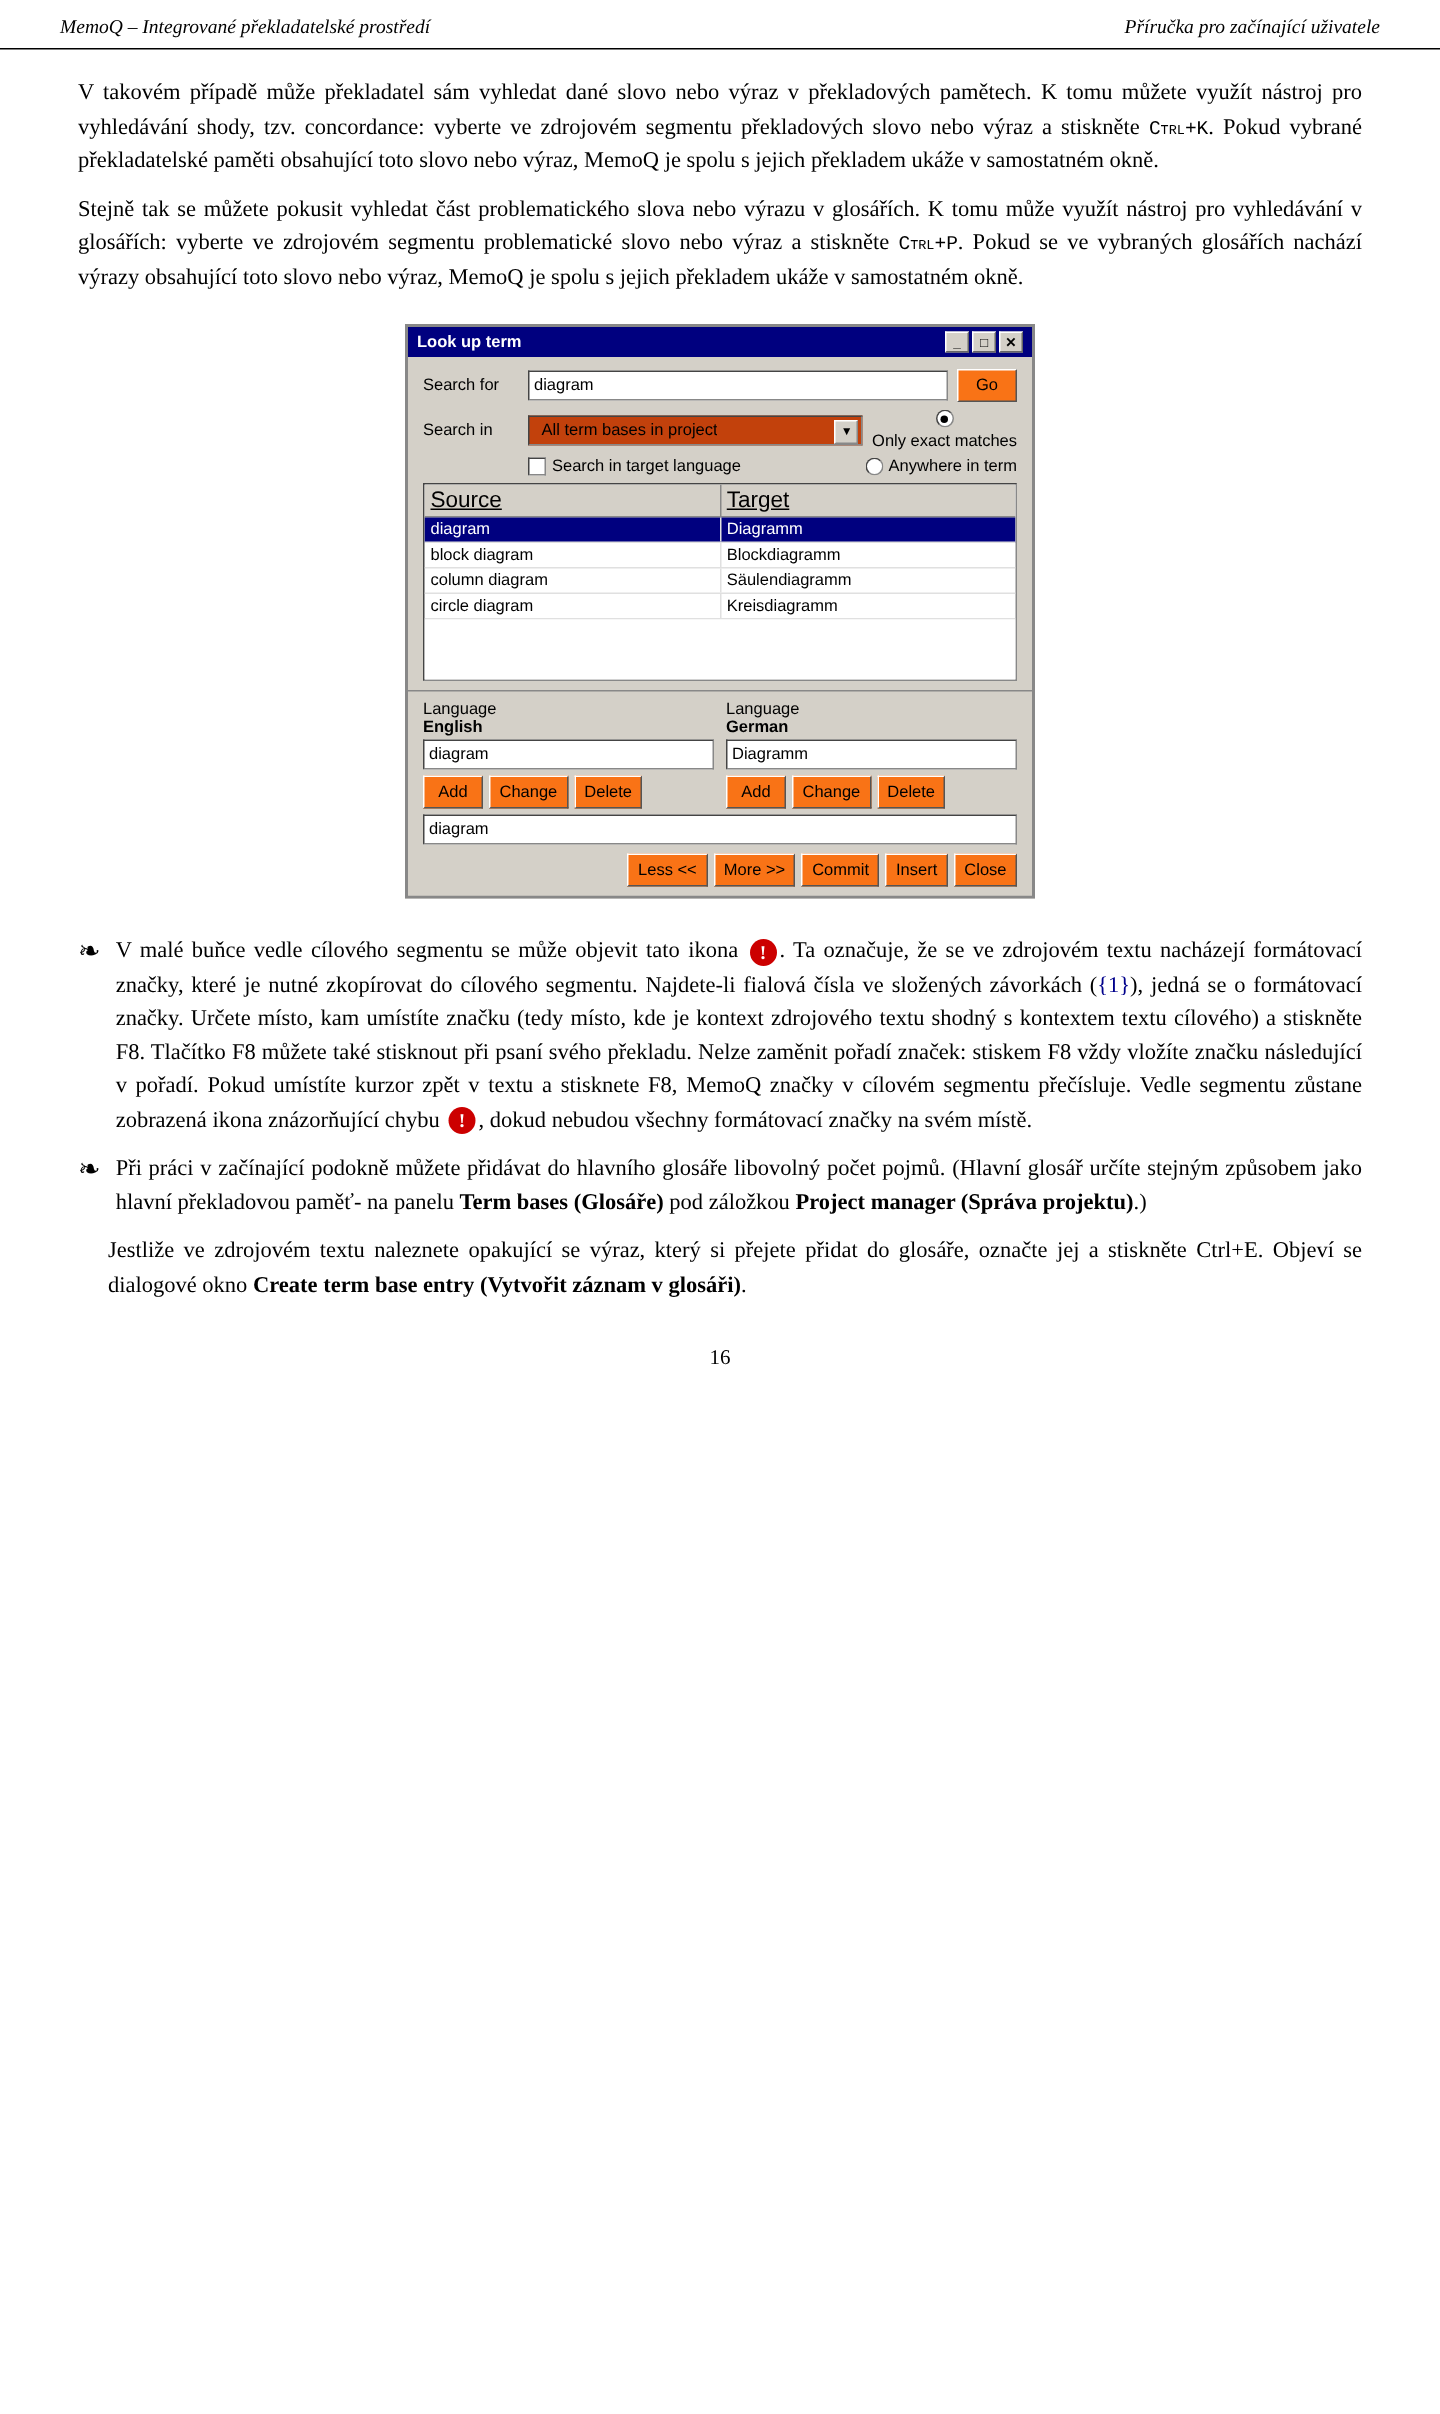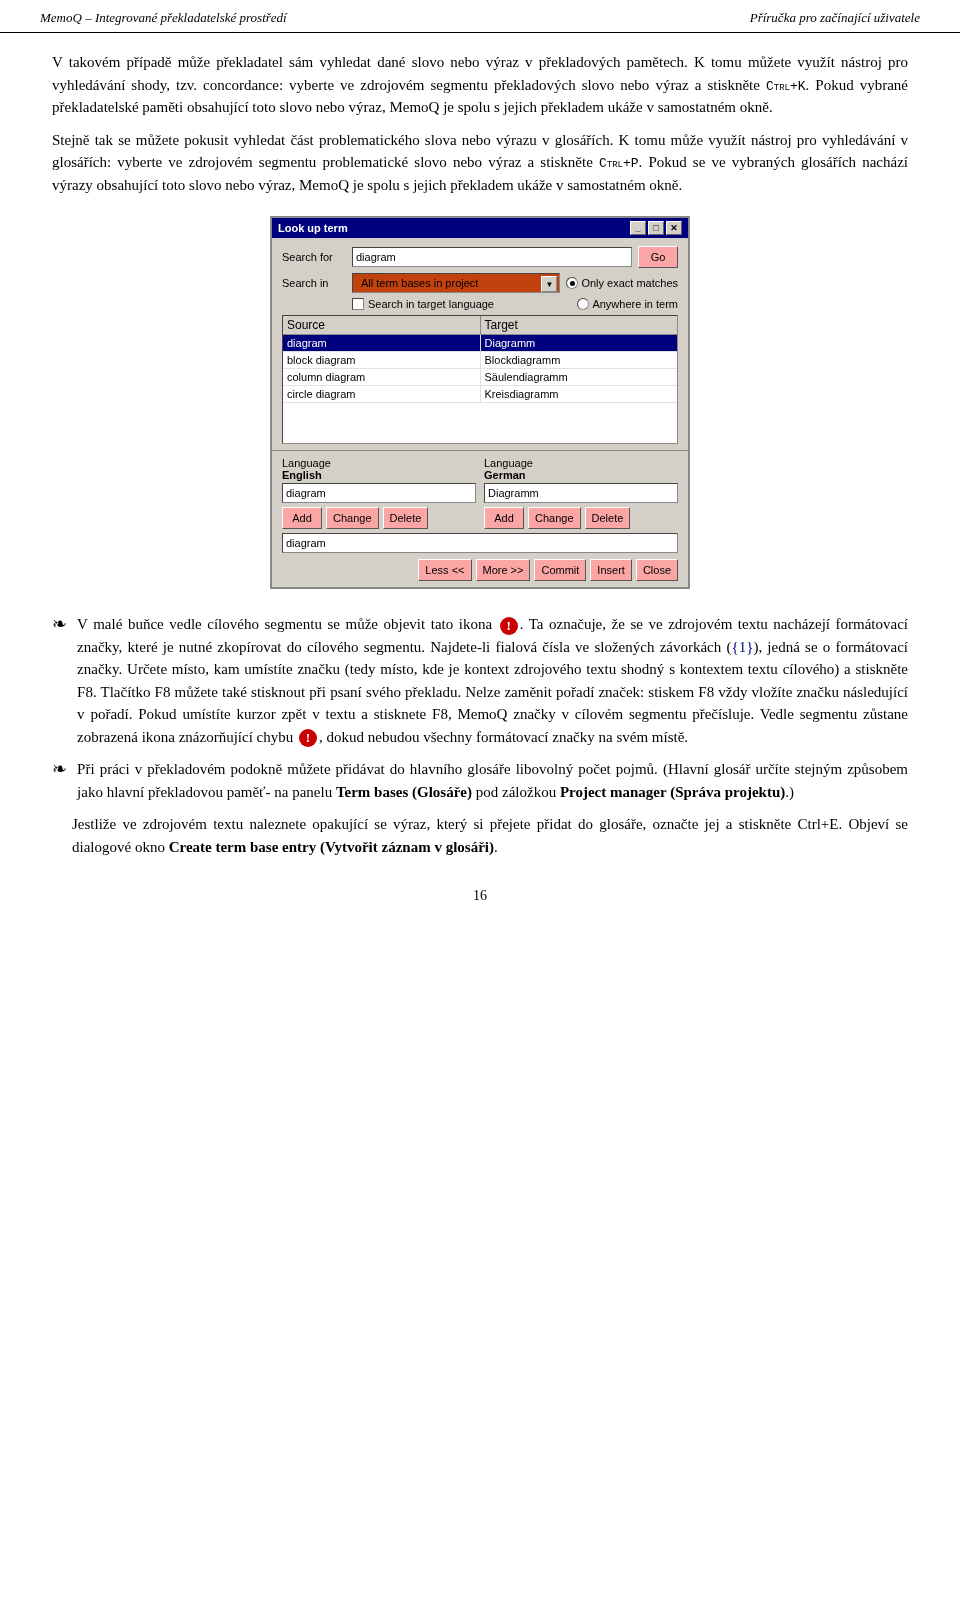--- a/index.html
+++ b/index.html
@@ -210,21 +210,21 @@
       width: 5px;
       height: 5px;
       border-radius: 50%;
       background: #000;
     }
 
     
     .dialog-btn {
       height: 22px;
       min-width: 40px;
-      background: #fca5a5;
+      background: #f97316;
       border: 1px solid #fff;
       border-right-color: #555;
       border-bottom-color: #555;
       font-size: 11px;
       font-family: Arial, Helvetica, sans-serif;
       padding: 0 6px;
       cursor: pointer;
       display: flex;
       align-items: center;
       justify-content: center;
@@ -246,23 +246,24 @@
       overflow: hidden;
     }
     .dialog-table-header {
       display: flex;
       background: #d4d0c8;
       border-bottom: 1px solid #888;
     }
     .dialog-table-header-cell {
       flex: 1;
       padding: 2px 4px;
-      font-size: 12px;
+      font-size: 15px;
       font-weight: normal;
       border-right: 1px solid #888;
+      text-decoration: underline;
     }
     .dialog-table-header-cell:last-child {
       border-right: none;
     }
     .dialog-table-row {
       display: flex;
       border-bottom: 1px solid #e0e0e0;
     }
     .dialog-table-row.selected {
       background: #00007f;
@@ -410,21 +411,21 @@
             <span>Go</span>
           </div>
         </div>
 
         <div class="dialog-row">
           <div class="dialog-label">Search in</div>
           <div class="dialog-select" style="flex:1;position:relative;height:20px;">
             <span class="dialog-select-text">All term bases in project</span>
             <div class="dialog-select-arrow">▼</div>
           </div>
-          <div style="margin-left:6px;display:flex;align-items:center;gap:3px;">
+          <div style="margin-left:6px;display:flex;align-items:center;gap:3px;flex-direction:column;">
             <div class="dialog-radio">
                 <div class="dialog-radio-dot"></div>
               </div>
             <span>Only exact matches</span>
           </div>
         </div>
 
         <div style="display:flex;align-items:center;margin-bottom:5px;">
           <div style="width:70px;flex-shrink:0;"></div>
           <div class="dialog-checkbox-row" style="margin-bottom:0;">
@@ -533,21 +534,21 @@
   <ul class="bullet-list">
     <li>
       <span class="bullet-symbol">❧</span>
       <span class="bullet-text">
         <span>V malé buňce vedle cílového segmentu se může objevit tato ikona </span><span class="icon-warning">!</span><span>. Ta označuje, že se ve zdrojovém textu nacházejí formátovací značky, které je nutné zkopírovat do cílového segmentu. Najdete-li fialová čísla ve složených závorkách (</span><span class="color-link">{1}</span><span>), jedná se o formátovací značky. Určete místo, kam umístíte značku (tedy místo, kde je kontext zdrojového textu shodný s kontextem textu cílového) a stiskněte F8. Tlačítko F8 můžete také stisknout při psaní svého překladu. Nelze zaměnit pořadí značek: stiskem F8 vždy vložíte značku následující v pořadí. Pokud umístíte kurzor zpět v textu a stisknete F8, MemoQ značky v cílovém segmentu přečísluje. Vedle segmentu zůstane zobrazená ikona znázorňující chybu </span><span class="icon-warning">!</span><span>, dokud nebudou všechny formátovací značky na svém místě.</span>
       </span>
     </li>
     <li>
       <span class="bullet-symbol">❧</span>
       <span class="bullet-text">
-        <span>Při práci v překladovém podokně můžete přidávat do hlavního glosáře libovolný počet pojmů. (Hlavní glosář určíte stejným způsobem jako hlavní překladovou paměť- na panelu </span><span class="bold">Term bases (Glosáře)</span><span> pod záložkou </span><span class="bold">Project manager (Správa projektu)</span><span>.)</span>
+        <span>Při práci v začínající podokně můžete přidávat do hlavního glosáře libovolný počet pojmů. (Hlavní glosář určíte stejným způsobem jako hlavní překladovou paměť- na panelu </span><span class="bold">Term bases (Glosáře)</span><span> pod záložkou </span><span class="bold">Project manager (Správa projektu)</span><span>.)</span>
       </span>
     </li>
   </ul>
 
   <p class="indent">
     <span>Jestliže ve zdrojovém textu naleznete opakující se výraz, který si přejete přidat do glosáře, označte jej a stiskněte Ctrl+E. Objeví se dialogové okno </span><span class="bold">Create term base entry (Vytvořit záznam v glosáři)</span><span>.</span>
   </p>
 
 </div>
 

